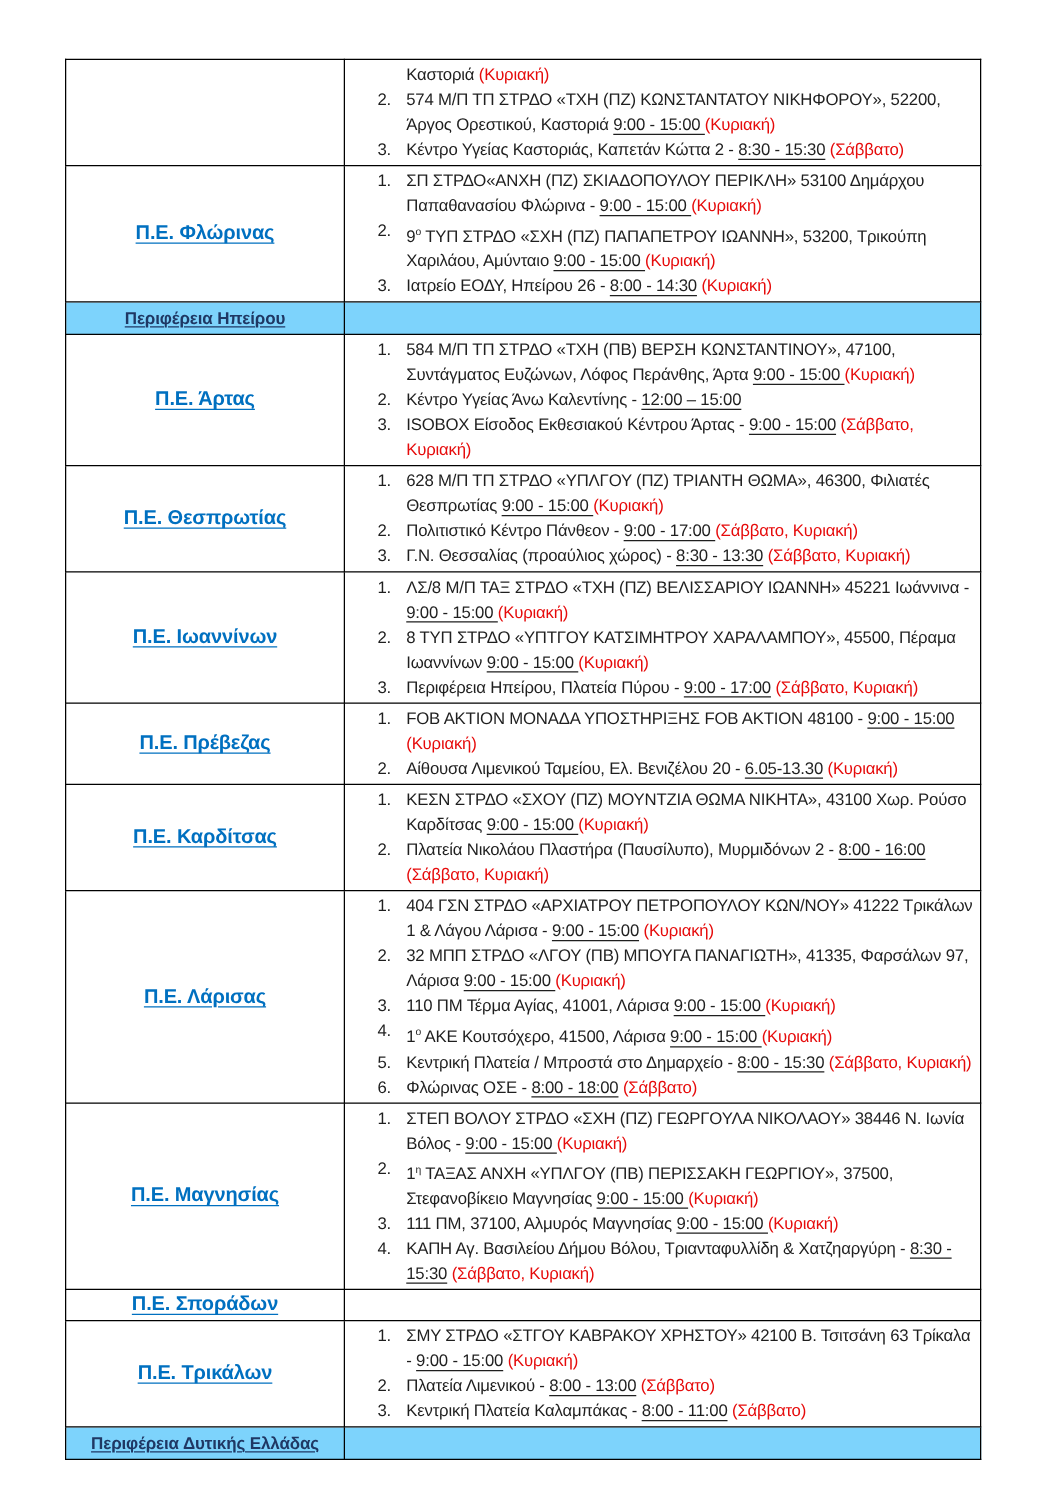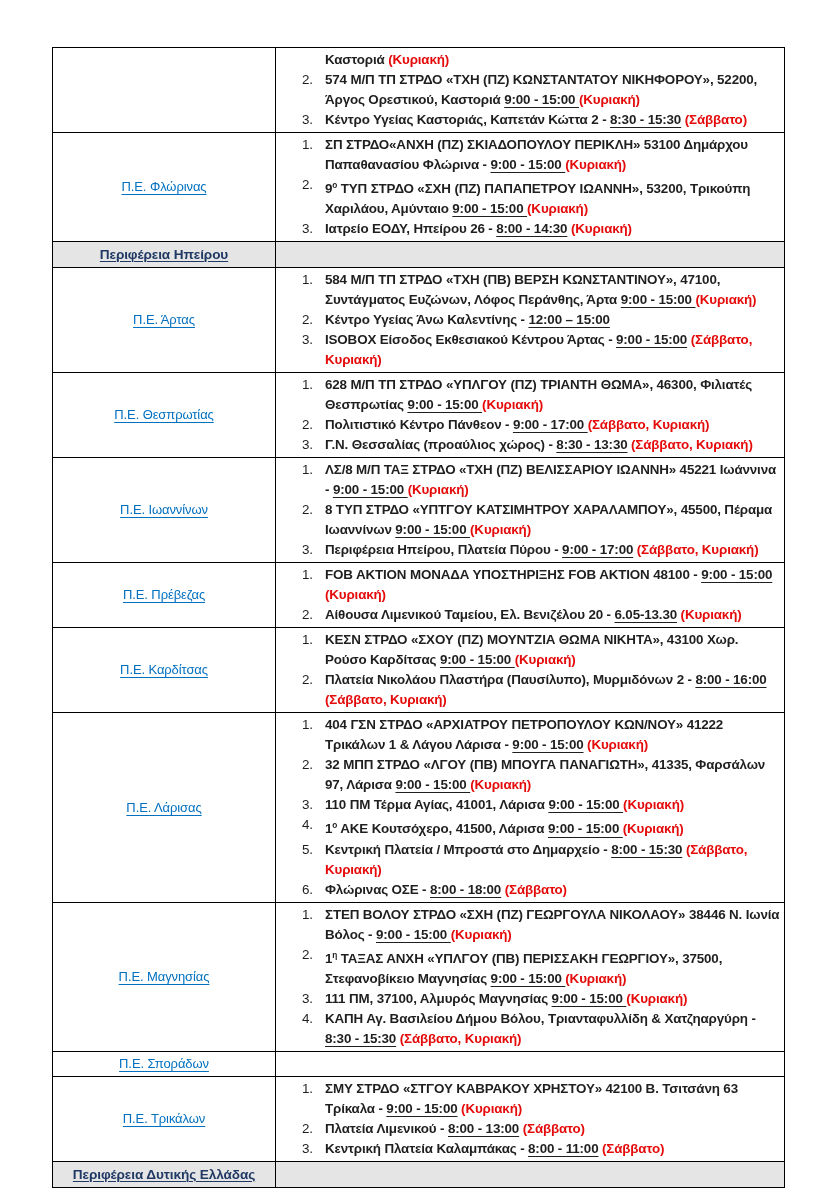--- a/index.html
+++ b/index.html
@@ -1,28 +1,28 @@
 <!DOCTYPE html>
 <html><head>
 <meta charset="utf-8">
 <style>
   html,body{margin:0;padding:0;background:#ffffff;}
   body{width:840px;height:1188px;position:relative;font-family:"Liberation Sans",sans-serif;color:#1f1f1f;}
   table.tbl{position:absolute;left:52px;top:47px;width:733px;border-collapse:collapse;table-layout:fixed;}
   td{border:1px solid #000;padding:0;}
   td.region-cell{width:218px;text-align:center;vertical-align:middle;padding:2px 2px;}
-  .region-label{color:#0070C0;font-weight:normal;text-decoration:underline;text-underline-offset:3px;text-decoration-thickness:1.3px;font-size:13px;line-height:20px;letter-spacing:-0.1px;}
+  .region-label{color:#0070C0;font-weight:bold;text-decoration:underline;text-underline-offset:3px;text-decoration-thickness:1.3px;font-size:16px;line-height:20px;letter-spacing:-0.1px;}
   td.items-cell{vertical-align:middle;padding:2px 2px 2px 0;}
   .item{display:flex;font-size:13.4px;line-height:20px;letter-spacing:-0.15px;}
   .num{flex:0 0 23px;margin-left:26px;}
-  .txt{flex:1;padding-right:2px;font-weight:bold;}
+  .txt{flex:1;padding-right:2px;}
   .u{text-decoration:underline;text-decoration-thickness:1.3px;text-underline-offset:3px;text-align:right;}
   .r{color:#e60b0b;}
   .sup{vertical-align:super;font-size:62%;}
-  tr.hdr td{background:#e5e5e5;height:21px;}
+  tr.hdr td{background:#7dd3fc;height:21px;}
   .hdr-label{display:block;color:#1F3864;font-weight:bold;text-decoration:underline;text-underline-offset:2px;text-decoration-thickness:1.3px;font-size:13.6px;line-height:20px;text-align:center;letter-spacing:-0.1px;}
 </style>
 </head>
 <body>
 
 <table class="tbl">
   <tbody id="tbl-body">
       <tr>
         <td class="region-cell"></td>
         <td class="items-cell">

